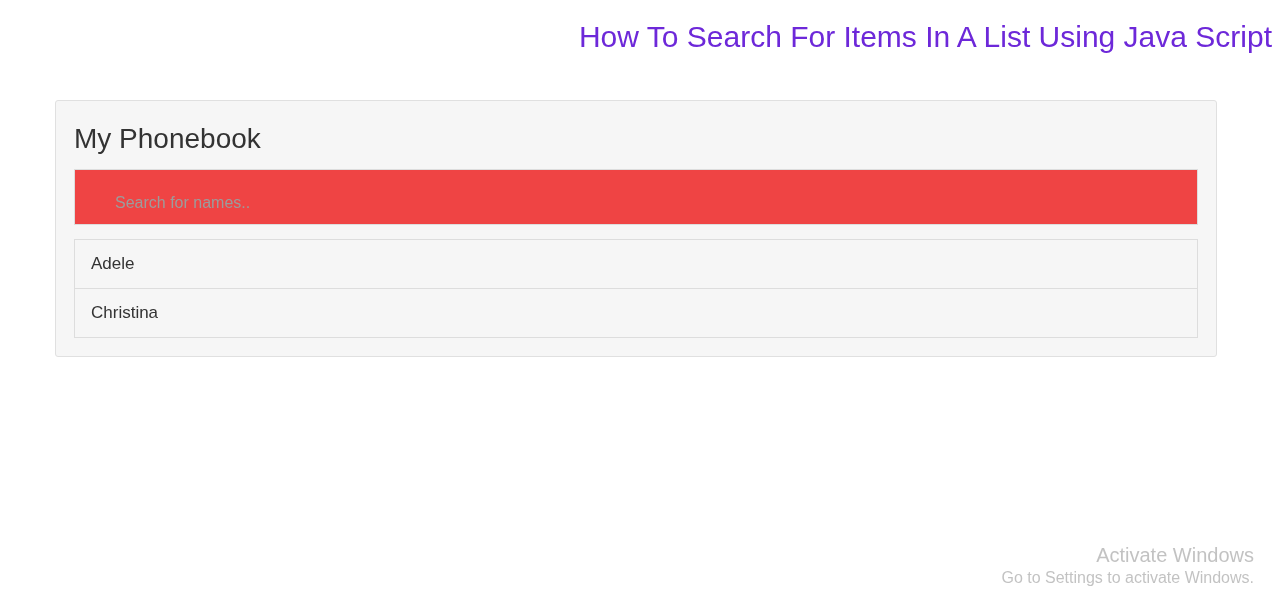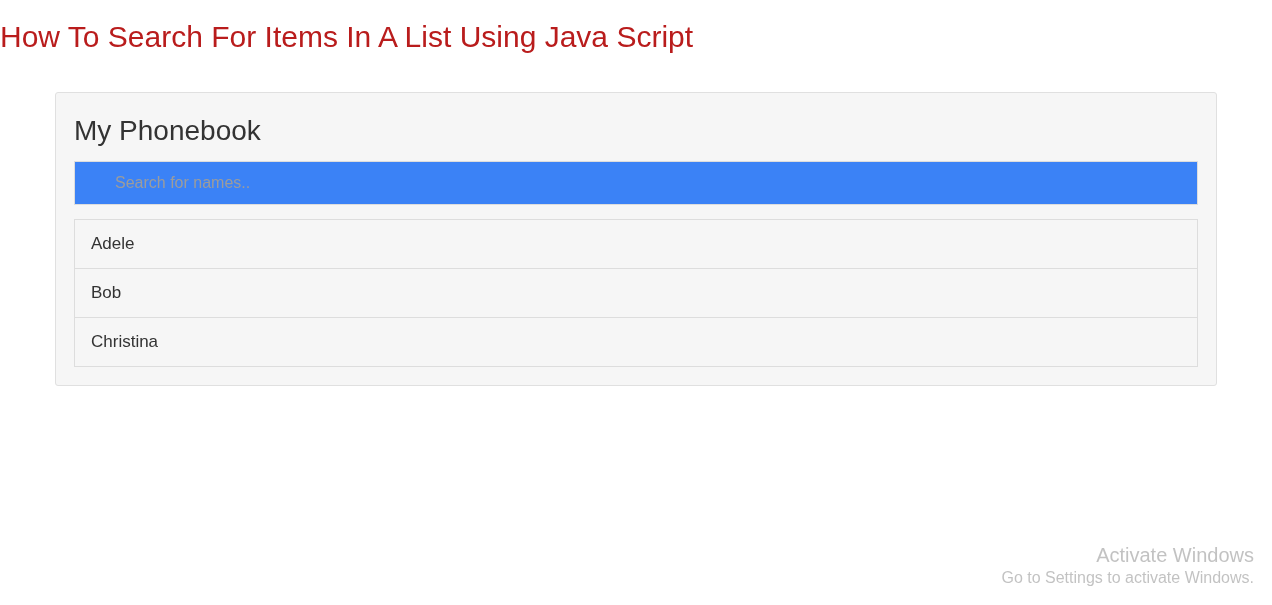--- a/index.html
+++ b/index.html
@@ -9,45 +9,45 @@
     }
     body {
       font-family: Arial, Helvetica, sans-serif;
       background: #ffffff;
       width: 1272px;
       height: 605px;
       position: relative;
       overflow: hidden;
     }
     .page-title {
-      color: #b91c1c;
+      color: #6d28d9;
       font-size: 30px;
       font-weight: 400;
-      text-align: left;
+      text-align: right;
       padding: 20px 0 10px 0;
     }
     .container {
-      margin: 28px 55px 10px 55px;
+      margin: 36px 55px 10px 55px;
       background: #f6f6f6;
       border: 1px solid #e0e0e0;
       border-radius: 3px;
       padding: 22px 18px 18px 18px;
     }
     .section-heading {
       font-size: 28px;
       color: #333333;
       font-weight: 400;
       margin-bottom: 14px;
     }
     .search-input {
       width: 100%;
       font-size: 16px;
-      padding: 12px 14px 12px 40px;
+      padding: 24px 14px 12px 40px;
       border: 1px solid #dddddd;
-      background: #3b82f6;
+      background: #ef4444;
       color: #333;
       outline: none;
       margin-bottom: 14px;
     }
     .search-input::placeholder {
       color: #9c9c9c;
     }
     .name-list {
       list-style: none;
       border: 1px solid #dddddd;
@@ -88,21 +88,20 @@
 
 <h2 class="page-title">How To Search For Items In A List Using Java Script</h2>
 
 <div class="container">
   <h2 class="section-heading">My Phonebook</h2>
 
   <input type="text" class="search-input" placeholder="Search for names.." style="">
 
   <ul class="name-list">
     <li>Adele</li>
-    <li>Bob</li>
     <li>Christina</li>
   </ul>
 </div>
 
 <div class="watermark">
   <div class="watermark-title">Activate Windows</div>
   <div class="watermark-sub">Go to Settings to activate Windows.</div>
 </div>
 
 </body></html>

